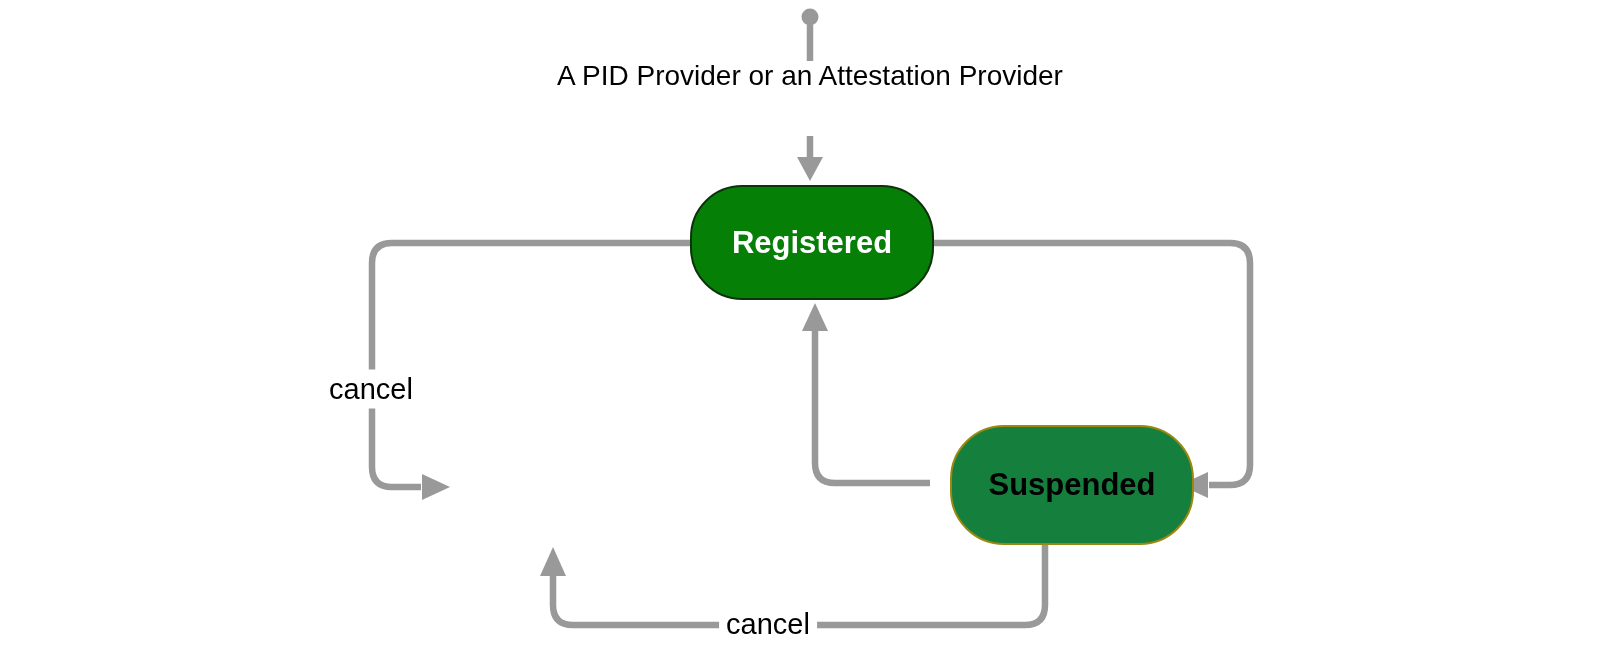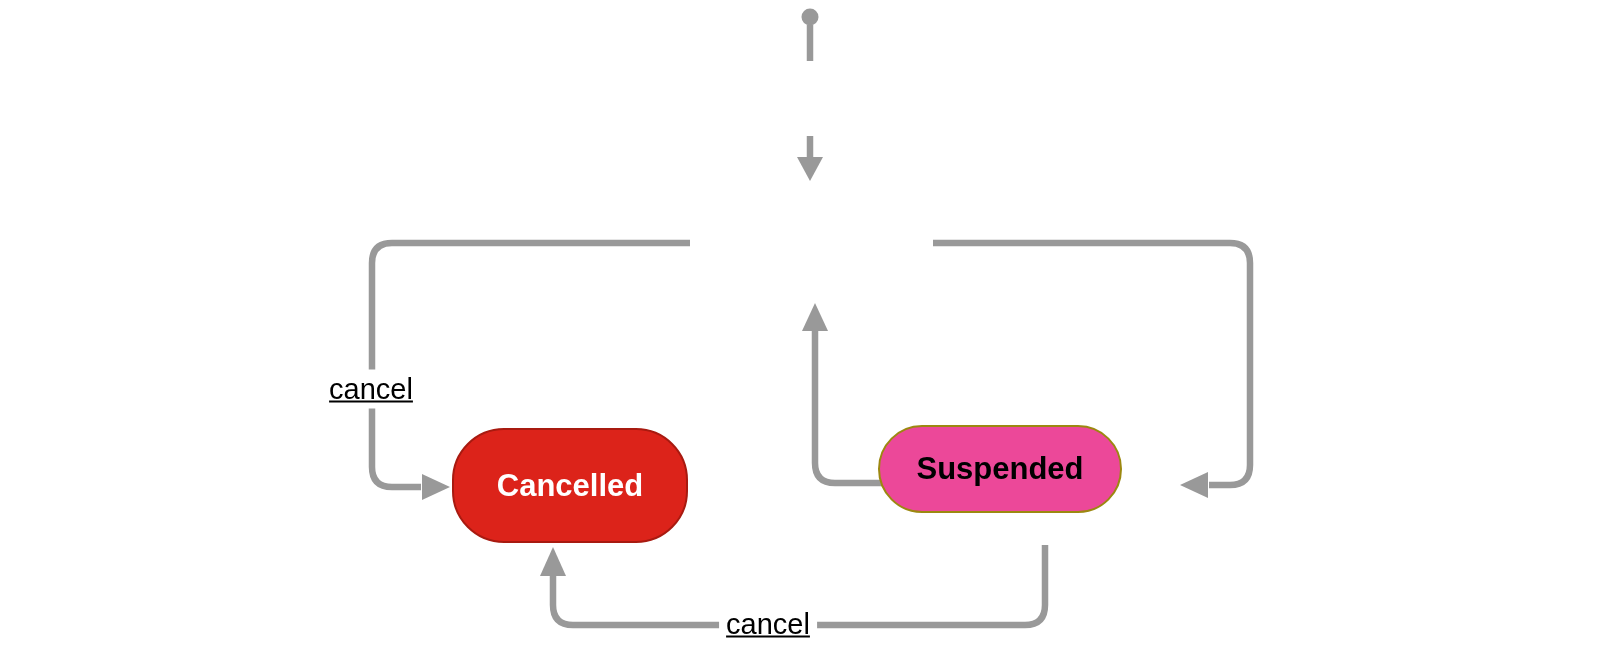--- a/index.html
+++ b/index.html
@@ -44,34 +44,33 @@
     left: 690px; top: 185px; width: 244px; height: 115px;
     border-radius: 52px;
     background: #067f06; border-color: #0c330c; color: #ffffff;
   }
   .state-cancelled {
     left: 452px; top: 428px; width: 236px; height: 115px;
     border-radius: 52px;
     background: #dc231a; border-color: #a81a10; color: #ffffff;
   }
   .state-suspended {
-    left: 878px; top: 425px; width: 244px; height: 88px;
+    left: 950px; top: 425px; width: 244px; height: 120px;
     border-radius: 54px;
-    background: #ec4899; border-color: #9c8810; color: #000000;
+    background: #15803d; border-color: #9c8810; color: #000000;
   }
   .edge-label {
     position: absolute;
     transform: translate(-50%, -50%);
     background: #ffffff;
     padding: 3px 7px;
     font-size: 29px;
     color: #000000;
     white-space: nowrap;
     z-index: 2;
-    text-decoration: underline;
   }
   .edge-label.cancel-left  { left: 371px;  top: 389px; }
   .edge-label.unsuspend    { left: 814px;  top: 388px; }
   .edge-label.suspend      { left: 1251px; top: 389px; }
   .edge-label.cancel-bottom{ left: 768px;  top: 624px; }
 </style>
 </head>
 <body>
 
 <div class="canvas">
@@ -91,24 +90,25 @@
     <polygon points="1180,485 1208,472 1208,498" fill="#999999"></polygon>
 
     <path d="M 930 483 H 835 Q 815 483 815 463 V 331" stroke="#999999" stroke-width="6.5" fill="none"></path>
     <polygon points="815,303 802,331 828,331" fill="#999999"></polygon>
 
     <path d="M 1045 545 V 605 Q 1045 625 1025 625 H 573 Q 553 625 553 605 V 576" stroke="#999999" stroke-width="6.5" fill="none"></path>
     <polygon points="553,547 540,576 566,576" fill="#999999"></polygon>
   </svg>
 
   <div class="caption">
+    <div>A PID Provider or an Attestation Provider</div>
   </div>
 
-  <div class="state state-cancelled">
-    <span>Cancelled</span>
+  <div class="state state-registered">
+    <span>Registered</span>
   </div>
   <div class="state state-suspended">
     <span>Suspended</span>
   </div>
 
   <div class="edge-label cancel-left">cancel</div>
   <div class="edge-label cancel-bottom">cancel</div>
 
 </div>
 

